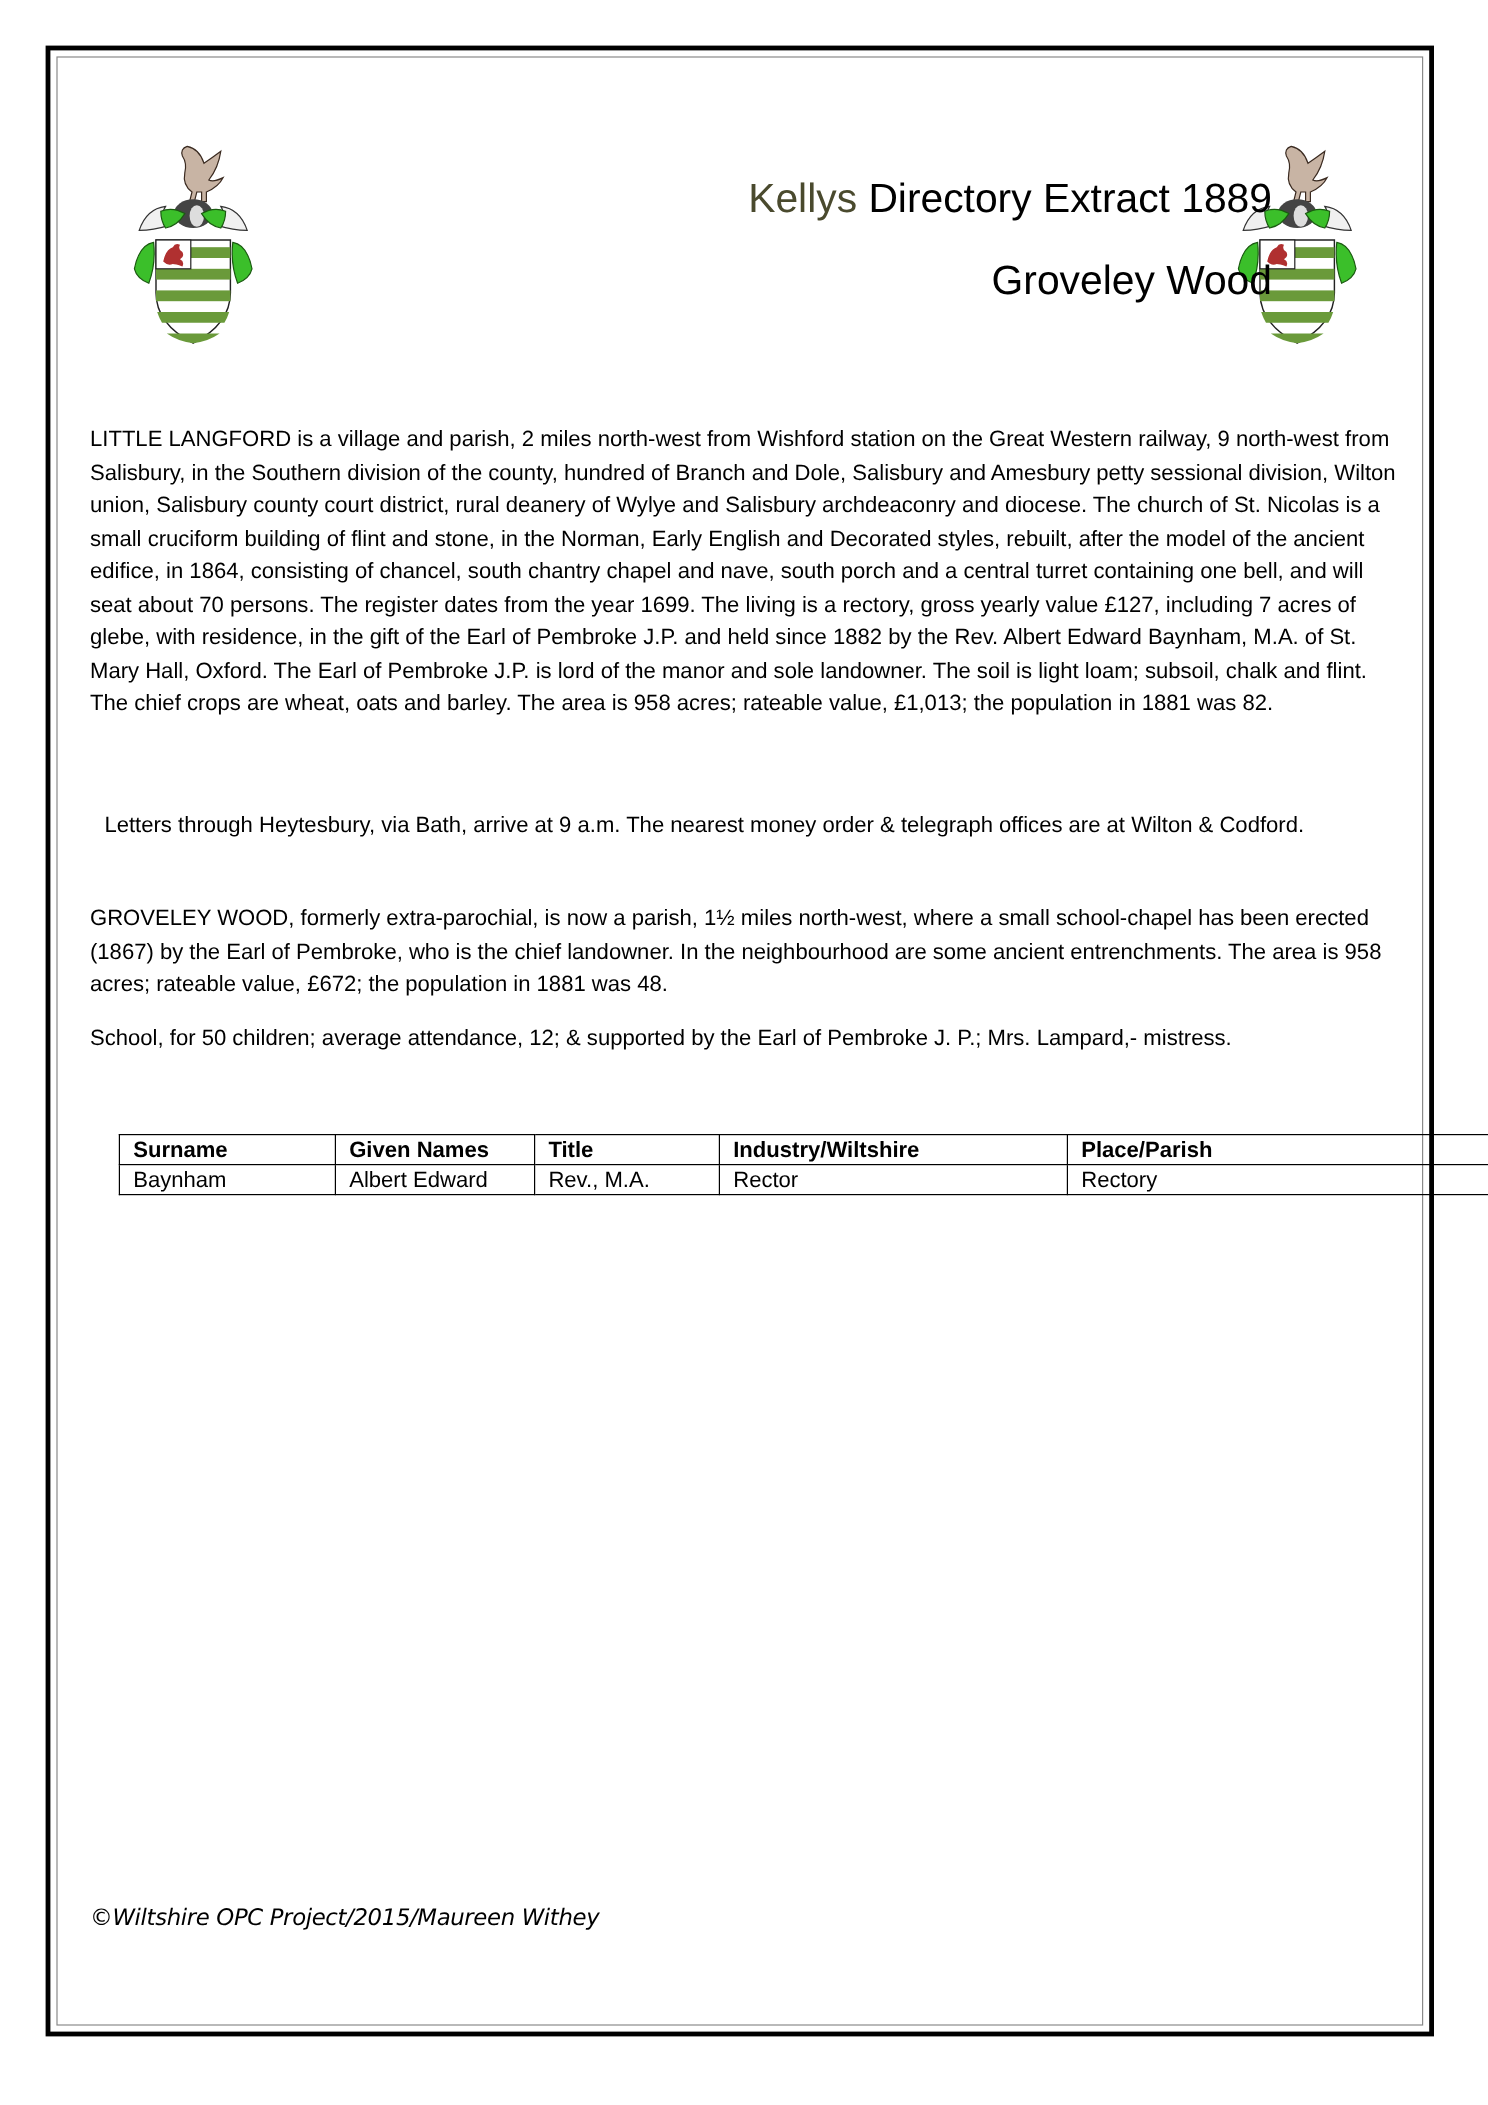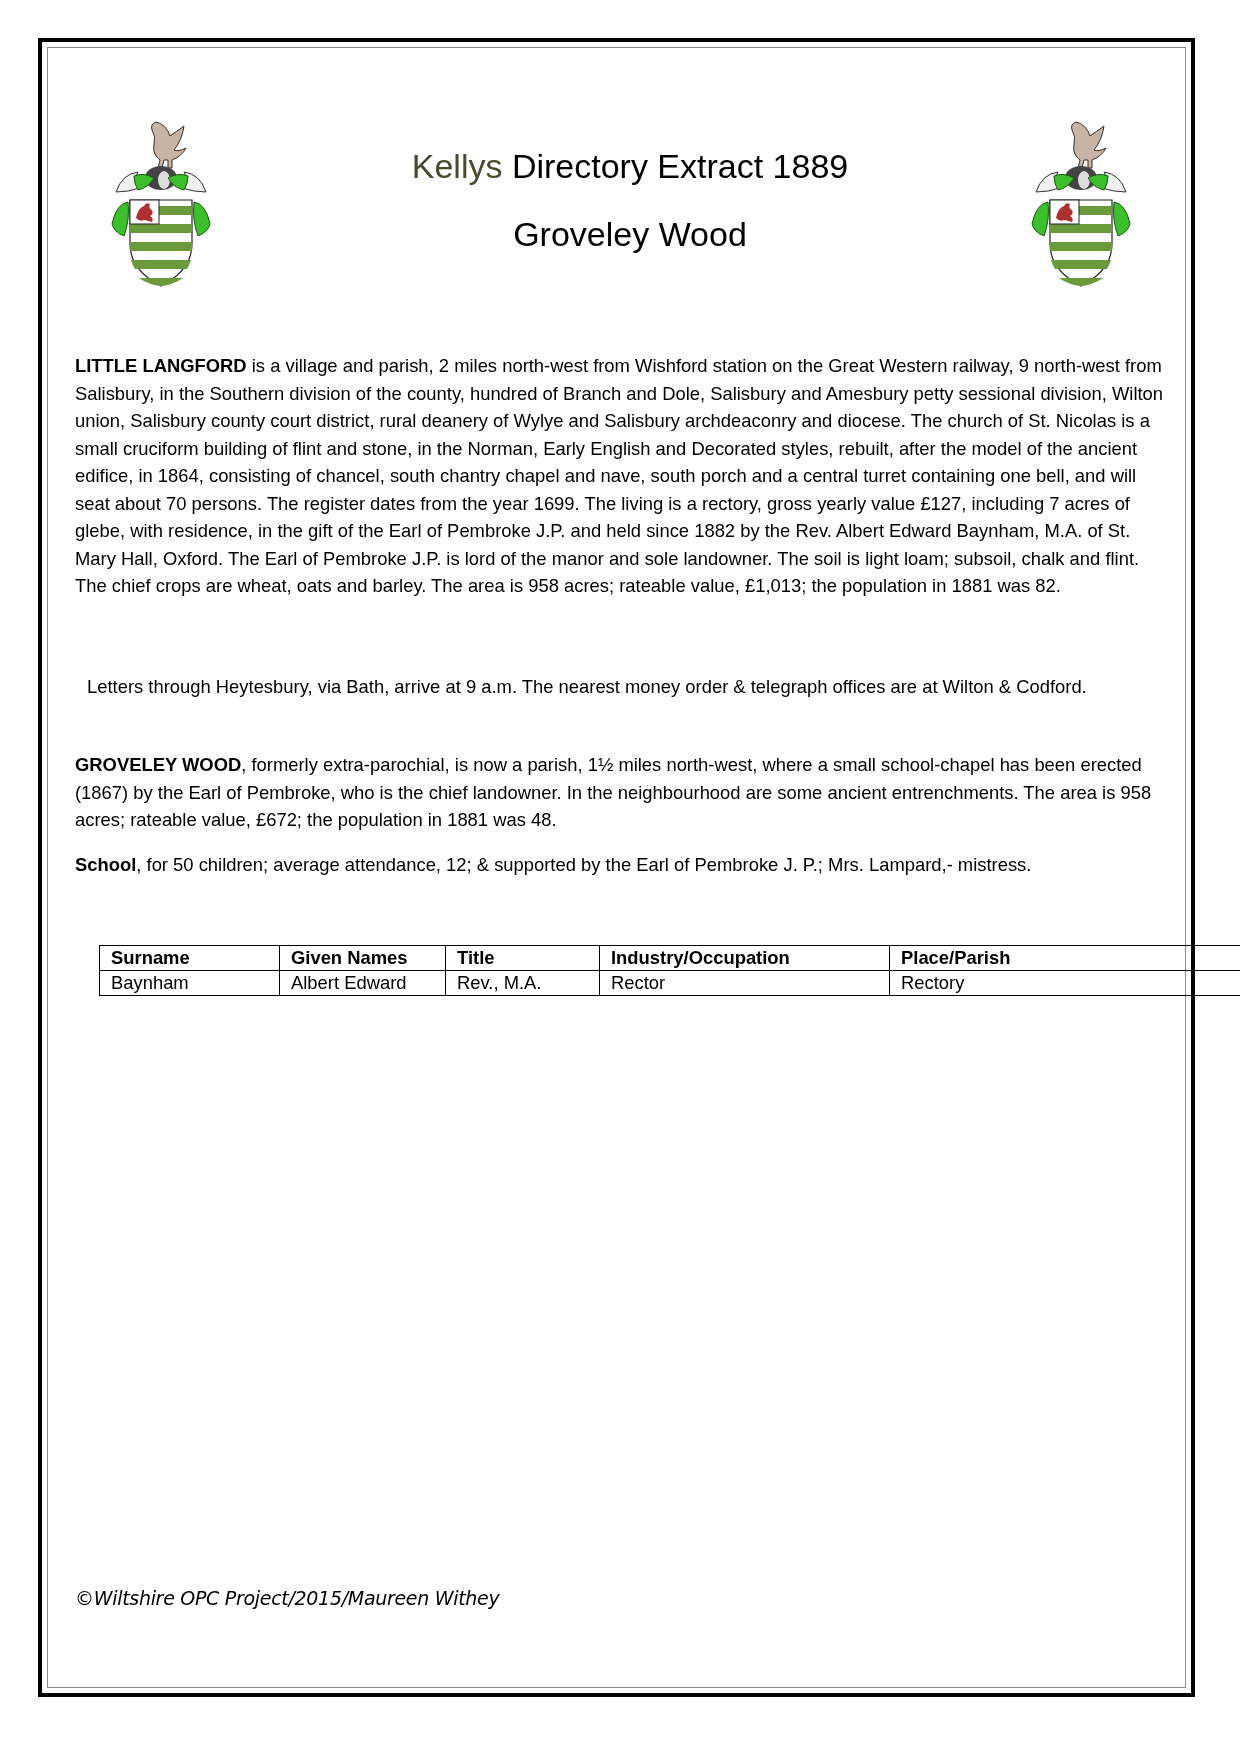--- a/index.html
+++ b/index.html
@@ -5,31 +5,31 @@
   html, body { margin: 0; padding: 0; background: #ffffff; }
   body { width: 1240px; height: 1754px; position: relative; overflow: hidden;
          font-family: "Liberation Sans", sans-serif; color: #000; }
   .outer-frame { position: absolute; left: 38px; top: 38px; width: 1157px; height: 1659px;
                  border: 4px solid #000; box-sizing: border-box; }
   .inner-frame { position: absolute; left: 47px; top: 47px; width: 1139px; height: 1641px;
                  border: 1px solid #8a8a8a; box-sizing: border-box; }
   .crest { position: absolute; width: 110px; height: 180px; }
   .crest.left { left: 106px; top: 114px; }
   .crest.right { left: 1026px; top: 114px; }
-  .title-block { position: absolute; left: 200px; width: 860px; text-align: center; }
+  .title-block { position: absolute; left: 200px; width: 860px; text-align: right; }
   .title-line1 { top: 146px; font-size: 34px; line-height: 40px; }
   .title-line2 { top: 214px; font-size: 34px; line-height: 40px; }
   .kellys { color: #4a4a2e; }
   .body-text { position: absolute; left: 75px; width: 1090px; font-size: 18.4px; line-height: 27.5px; }
   .body-text p { margin: 0; }
   .p1 { top: 352px; }
   .p2 { top: 673px; margin-left: 12px; }
   .p3 { top: 751px; }
   .p4 { top: 851px; }
-  b { font-weight: bold; }
+  b { font-weight: normal; }
   table.directory { position: absolute; left: 99px; top: 945px; width: 1232px;
                     border-collapse: collapse; font-size: 18.4px; }
   table.directory th, table.directory td { border: 1.5px solid #000; padding: 0 0 0 11px;
                     height: 24px; line-height: 22px; text-align: left; vertical-align: middle; }
   table.directory th { font-weight: bold; }
   .col-surname { width: 168px; }
   .col-given { width: 154px; }
   .col-title { width: 142px; }
   .col-industry { width: 278px; }
   .footer { position: absolute; left: 75px; top: 1587px; font-size: 19px; color: #000000;
@@ -104,21 +104,21 @@
 <div class="body-text p4">
   <p><b>School</b><span>, for 50 children; average attendance, 12; &amp; supported by the Earl of Pembroke J. P.; Mrs. Lampard,- mistress.</span></p>
 </div>
 
 <table class="directory">
   <thead>
     <tr>
       <th class="col-surname">Surname</th>
       <th class="col-given">Given Names</th>
       <th class="col-title">Title</th>
-      <th class="col-industry">Industry/Occupation</th>
+      <th class="col-industry">Industry/Wiltshire</th>
       <th>Place/Parish</th>
     </tr>
   </thead>
   <tbody>
     <tr>
       <td>Baynham</td>
       <td>Albert Edward</td>
       <td>Rev., M.A.</td>
       <td>Rector</td>
       <td>Rectory</td>

